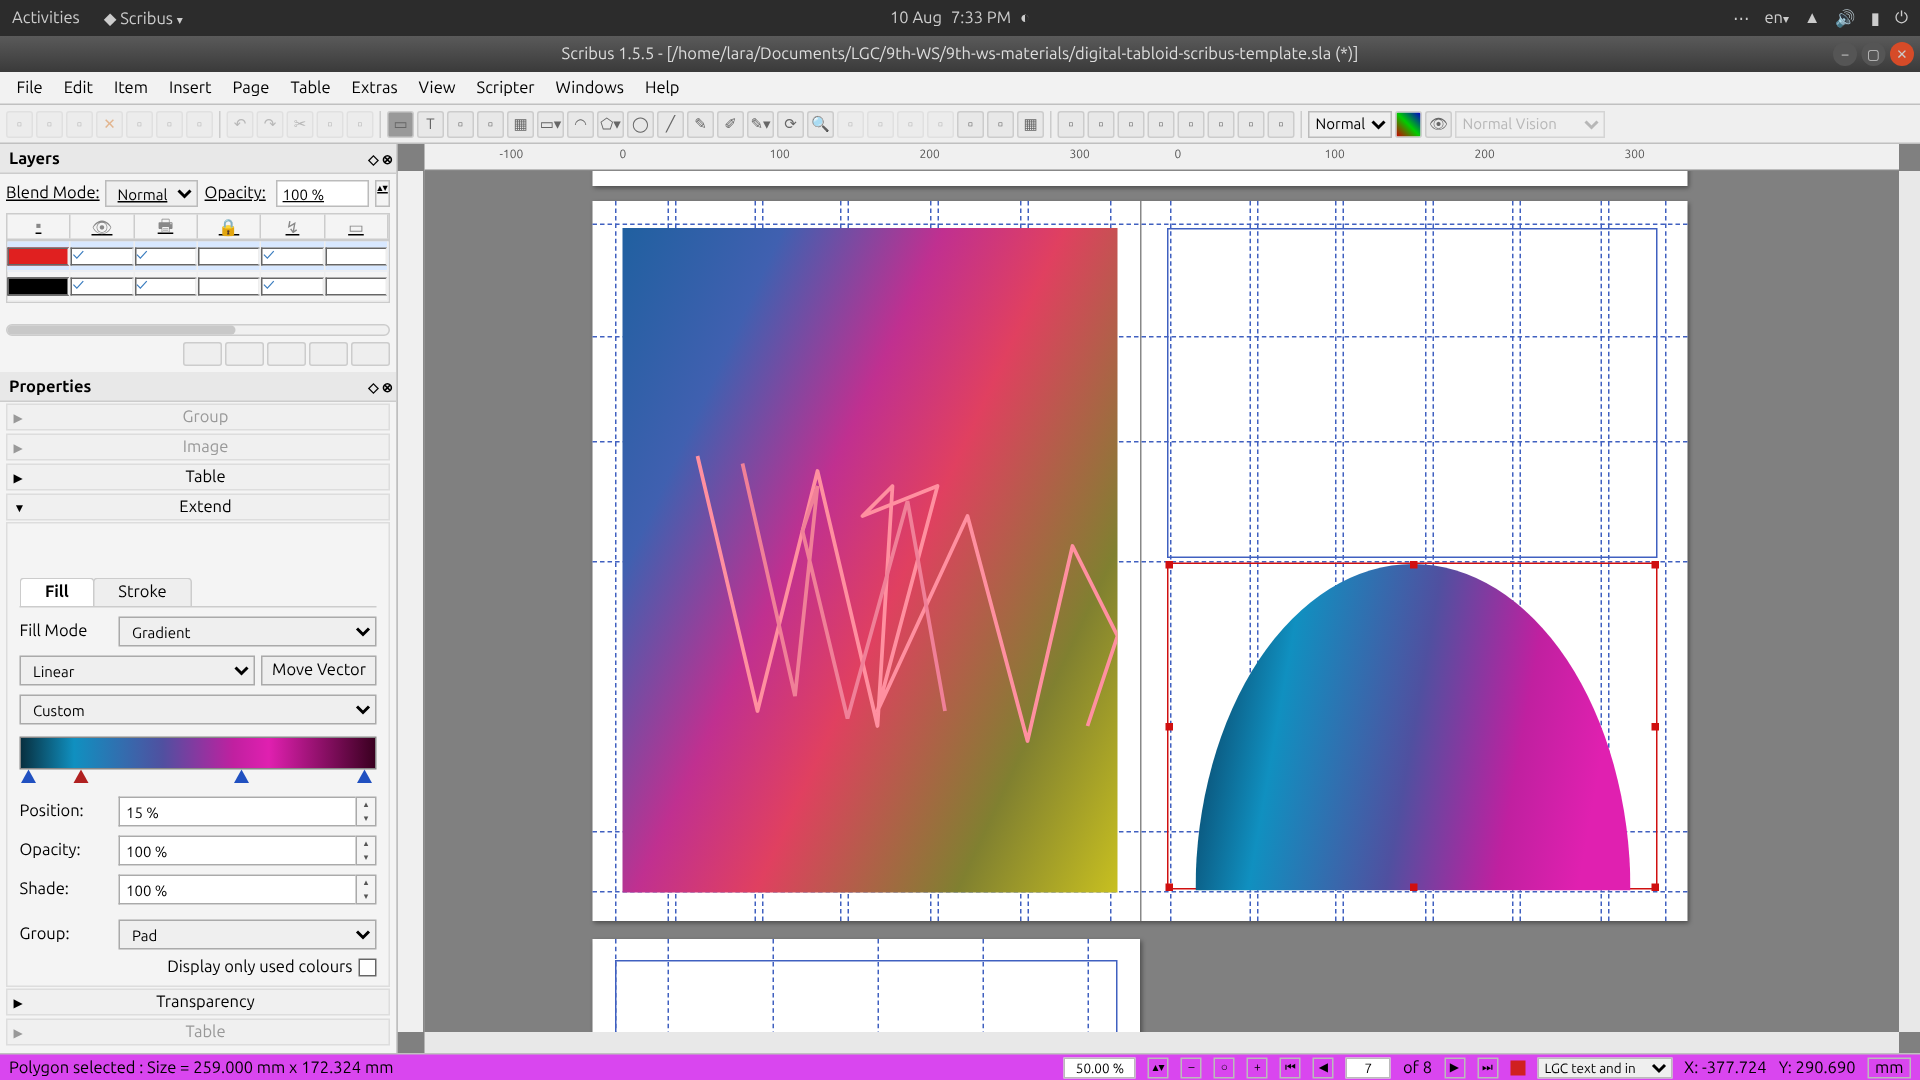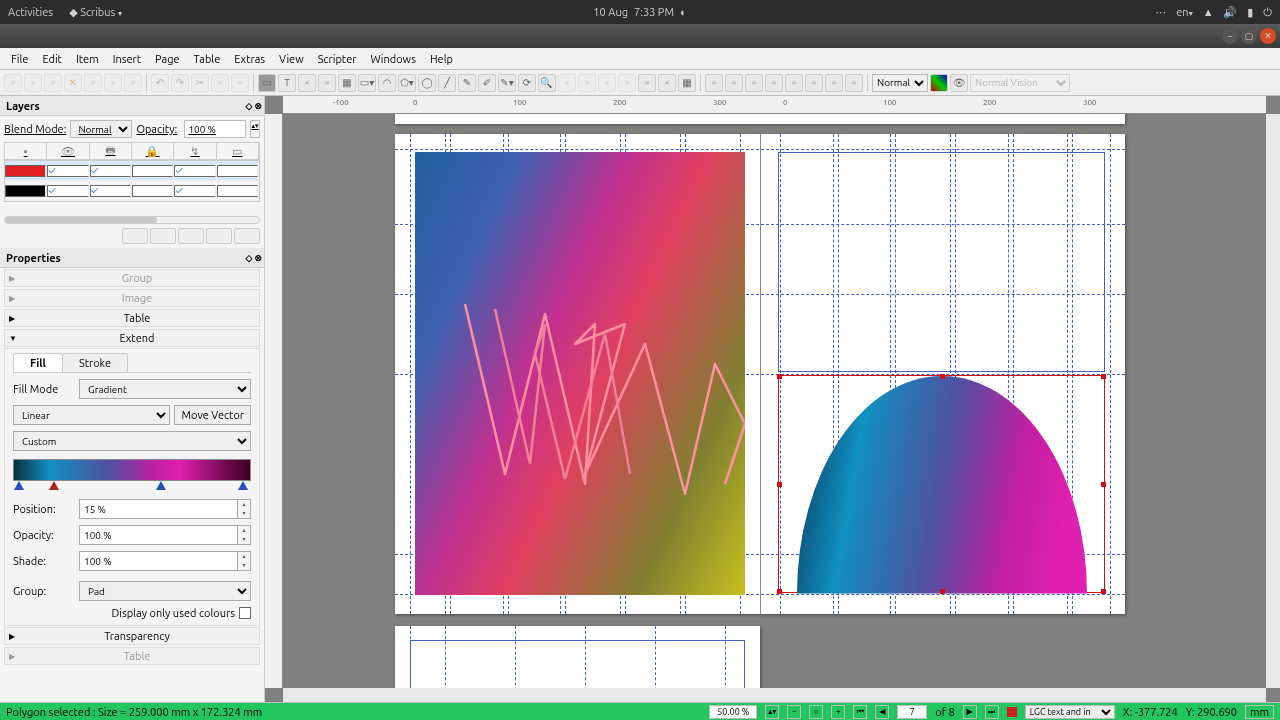--- a/index.html
+++ b/index.html
@@ -41,21 +41,21 @@
 .scroll-thin { height:8px; background:#f0f0f0; border:1px solid #ccc; border-radius:4px; margin-top:14px; position:relative;}
 .scroll-thin .thumb{ position:absolute; left:0; width:60%; height:100%; background:#c8c8c8; border-radius:4px;}
 .layer-btns { display:flex; gap:2px; justify-content:flex-end; margin-top:4px;}
 .layer-btns .b { width:26px; height:16px; border:1px solid #ccc; background:#eee; border-radius:2px;}
 .prop-sec { display:flex; align-items:center; height:18px; background:#f0f0f0; border:1px solid #ddd; padding:0 4px; margin:1px 4px;}
 .prop-sec.dis { color:#999; }
 .prop-sec .arrow{ width:10px; font-size:8px;}
 .prop-sec .lbl{ flex:1; text-align:center;}
 .prop-sec.open .arrow{ color:#000; }
 .colours-body { padding:4px 8px; border:1px solid #ddd; margin:0 4px;}
-.tabs { display:flex; border-bottom:1px solid #ccc; }
+.tabs { display:flex; border-bottom:1px solid #ccc;margin-top:32px; }
 .tab { padding:3px 16px; border:1px solid #ccc; border-bottom:none; background:#eee; margin-right:-1px; border-radius:3px 3px 0 0;}
 .tab.active { background:#fff; font-weight:bold;}
 .fldrow { display:flex; align-items:center; margin-top:6px; gap:4px;}
 .fldrow label { width:62px;}
 .fldrow select,.fldrow input{ flex:1; height:20px; border:1px solid #aaa; font-size:10px; padding:0 4px;}
 .btn { height:20px; border:1px solid #aaa; background:#eee; padding:0 6px; display:flex; align-items:center;}
 .gradient-bar { height:22px; margin-top:8px; background:linear-gradient(90deg,#083040 0%,#1090c0 15%,#5050a0 40%,#c020a0 60%,#e020b0 70%,#3a0020 100%); border:1px solid #888; position:relative;}
 .stop { position:absolute; bottom:-10px; width:0; height:0; border-left:5px solid transparent; border-right:5px solid transparent; border-bottom:9px solid #2050c0;}
 .stop.red { border-bottom-color:#b02020;}
 .spinner { display:flex; }
@@ -68,21 +68,21 @@
 .ruler-v { position:absolute; top:18px; left:0; width:18px; bottom:14px; background:#f0f0f0; border-right:1px solid #888;}
 .ruler-h .tick{ position:absolute; top:2px; font-size:8px; color:#555;}
 .viewport { position:absolute; top:18px; left:18px; right:14px; bottom:14px; background:#808080; overflow:hidden;}
 .page { position:absolute; background:#fff; box-shadow:1px 1px 3px rgba(0,0,0,0.4);}
 .scrollbar-v{ position:absolute; right:0; top:18px; bottom:14px; width:14px; background:#e8e8e8;}
 .scrollbar-h{ position:absolute; bottom:0; left:18px; right:14px; height:14px; background:#e8e8e8;}
 .guides-v div{position:absolute;top:0;bottom:0;border-left:1px dashed #4060c0;}
 .guides-h div{position:absolute;left:0;right:0;border-top:1px dashed #4060c0;}
 .selbox{ position:absolute; border:1px solid #d01010;}
 .selbox .hdl{position:absolute;width:5px;height:5px;background:#d01010;}
-.statusbar { height:18px; background:#22c55e; border-top:1px solid #c0c0c0; display:flex; align-items:center; padding:0 6px; gap:8px; font-size:10px;}
+.statusbar { height:18px; background:#d946ef; border-top:1px solid #c0c0c0; display:flex; align-items:center; padding:0 6px; gap:8px; font-size:10px;}
 .statusbar .right { margin-left:auto; display:flex; gap:8px; align-items:center;}
 .sb-input{ width:48px; height:14px; border:1px solid #bbb; font-size:9px; text-align:center;}
 .sb-nav{ width:14px; height:14px; border:1px solid #bbb; display:flex; align-items:center; justify-content:center; font-size:8px;}
 .layercolor{width:10px;height:10px;background:#d02020;}
 </style>
 </head>
 <body>
 
 <div class="topbar">
   <div class="left">
@@ -98,20 +98,21 @@
     <span>⋯</span>
     <span><span>en</span><span class="tri">▾</span></span>
     <span>▲</span>
     <span>🔊</span>
     <span>▮</span>
     <span>⏻</span>
   </div>
 </div>
 
 <div class="titlebar">
+  <span>Scribus 1.5.5 - [/home/lara/Documents/LGC/9th-WS/9th-ws-materials/digital-tabloid-scribus-template.sla (*)]</span>
   <div class="winbtns">
     <div class="winbtn">–</div>
     <div class="winbtn">▢</div>
     <div class="winbtn close">✕</div>
   </div>
 </div>
 
 <div class="menubar">
   <span>File</span>
   <span>Edit</span>

